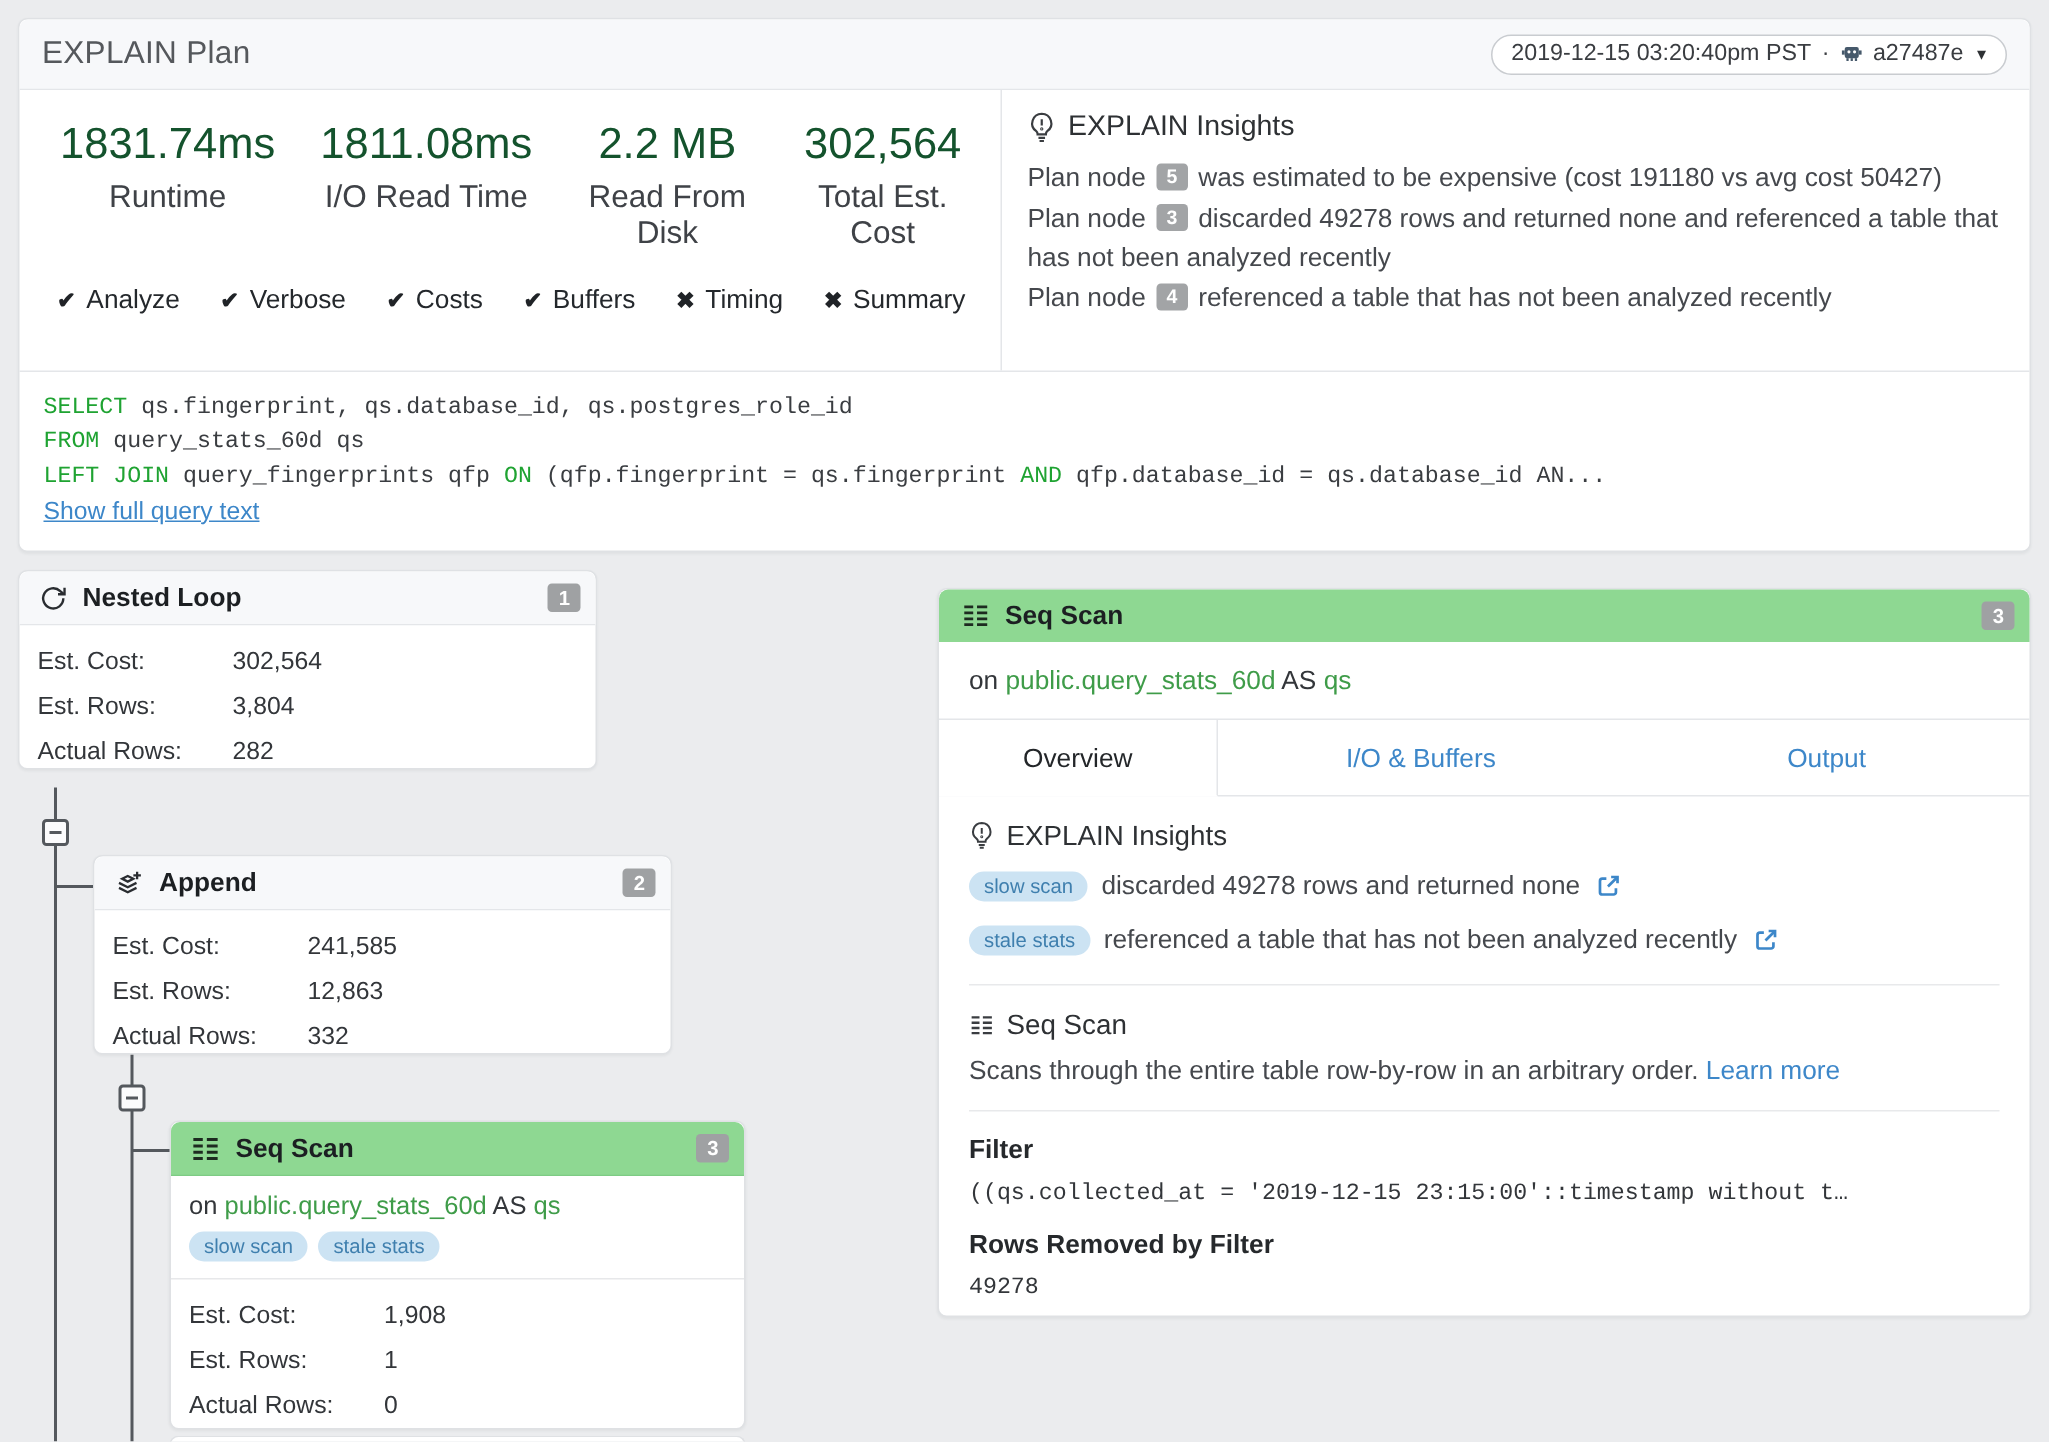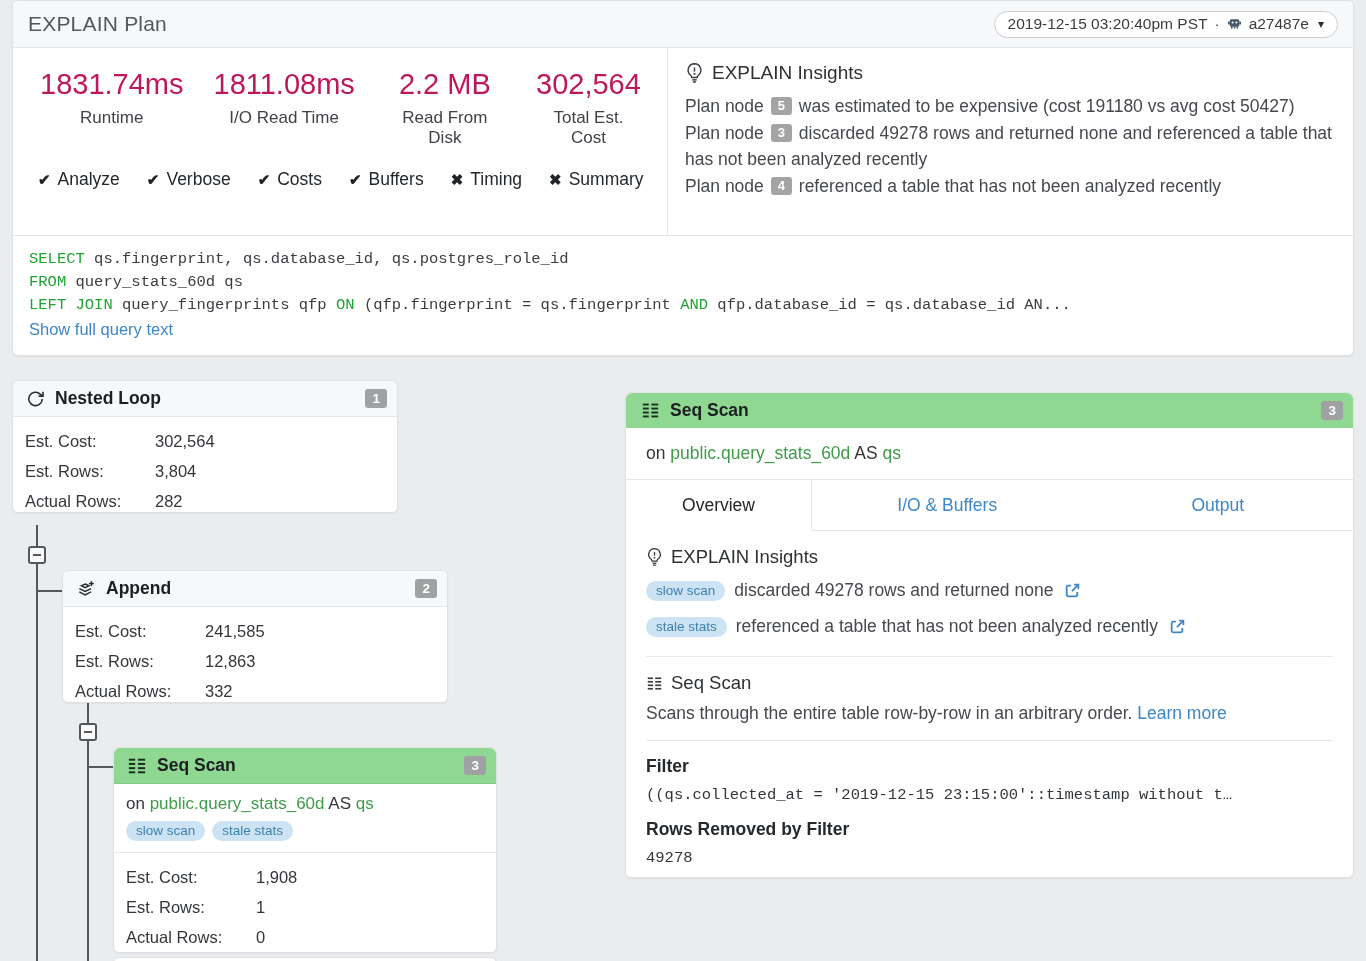--- a/index.html
+++ b/index.html
@@ -11,55 +11,55 @@
     position:relative;
     overflow:hidden;
   }
   .card {
     background:#fff;
     border:1px solid #dfe1e4;
     border-radius:6px;
     box-shadow:0 1px 2px rgba(40,44,50,.06);
   }
   
-  #top-card { position:absolute; left:12px; top:0; width:1342px; height:356px; }
+  #top-card { position:absolute; left:12px; top:12px; width:1342px; height:356px; }
   .tc-header {
     height:47px; background:#f7f8fa; border-bottom:1px solid #e4e6e9;
     border-radius:6px 6px 0 0; display:flex; align-items:center; padding:0 15px;
   }
   .tc-title { font-size:21px; color:#55585c; letter-spacing:.2px; }
   .ts-button {
     margin-left:auto; display:flex; align-items:center; gap:7px;
     background:#fff; border:1px solid #c9ccd0; border-radius:15px;
     padding:3px 13px 4px 13px; font-size:15.5px; color:#3a3d41; cursor:pointer;
   }
   .ts-caret { font-size:12px; color:#2e3134; margin-left:2px; }
   .tc-body { display:flex; height:188px; border-bottom:1px solid #e4e6e9; }
   .tc-left { width:655px; border-right:1px solid #e4e6e9; padding:20px 10px 0 12px; }
   .stats-row { display:flex; }
   .stat { text-align:center; padding:0 15px; }
-  .stat-value { font-size:29px; color:#be185d; }
-  .stat-label { font-size:17px; color:#3f4247; margin-top:7px; }
+  .stat-value { font-size:29px; color:#14532d; }
+  .stat-label { font-size:21px; color:#3f4247; margin-top:7px; }
   .checks-row { display:flex; gap:27px; margin:21px 0 0 13px; font-size:17.5px; color:#24282c; }
   .check-item { display:flex; align-items:center; gap:7px; }
   .check-mark { font-size:15px; font-weight:bold; color:#202327; }
   .compare-row { margin:19px 0 0 13px; display:flex; align-items:center; gap:7px; }
   .link { color:#3d7aa8; font-size:17.5px; text-decoration:none; cursor:pointer; }
   .blue-link { color:#3d87c9; cursor:pointer; }
   .tc-right { flex:1; padding:14px 18px 0 17px; }
   .ins-heading { display:flex; align-items:center; gap:8px; font-size:19px; color:#2e3134; }
   .ins-lines { margin-top:9px; font-size:17.5px; color:#45484d; line-height:26.5px; }
   .node-badge {
     display:inline-block; background:#a2a4a6; color:#fff; font-size:13px; font-weight:bold;
     border-radius:3px; padding:1px 7px; line-height:16px; vertical-align:2px; margin:0 2px;
   }
   .tc-query { padding:12px 16px 0 16px; }
   .sql { font-family:"Liberation Mono","DejaVu Sans Mono",monospace; font-size:15.5px; line-height:23px; color:#3a3d41; white-space:pre; }
   .kw { color:#1fa332; }
-  .show-full { display:inline-block; margin-top:3px; font-size:16.5px; }
+  .show-full { display:inline-block; margin-top:3px; font-size:16.5px;text-decoration:underline; }
   
   .plan-card { position:absolute; }
   .pc-header {
     height:36px; background:#f7f8fa; border-bottom:1px solid #e4e6e9; border-radius:6px 6px 0 0;
     display:flex; align-items:center; padding:0 10px 0 13px; gap:10px;
   }
   .pc-header.green { background:#8ed892; border-bottom:1px solid #7ecb84; }
   .pc-title { font-size:17.5px; font-weight:bold; color:#1c1f22; }
   .pc-num {
     margin-left:auto; background:#9fa1a3; color:#fff; font-size:13.5px; font-weight:bold;

